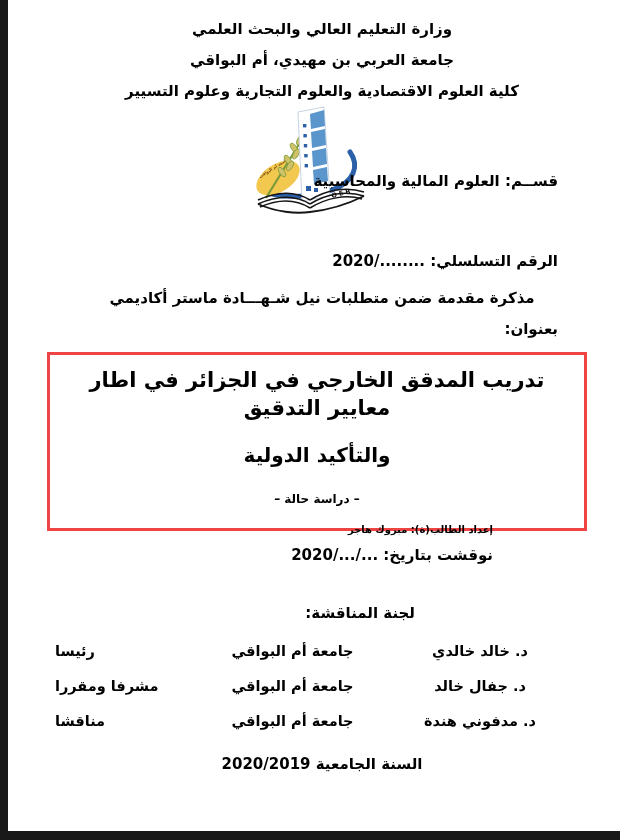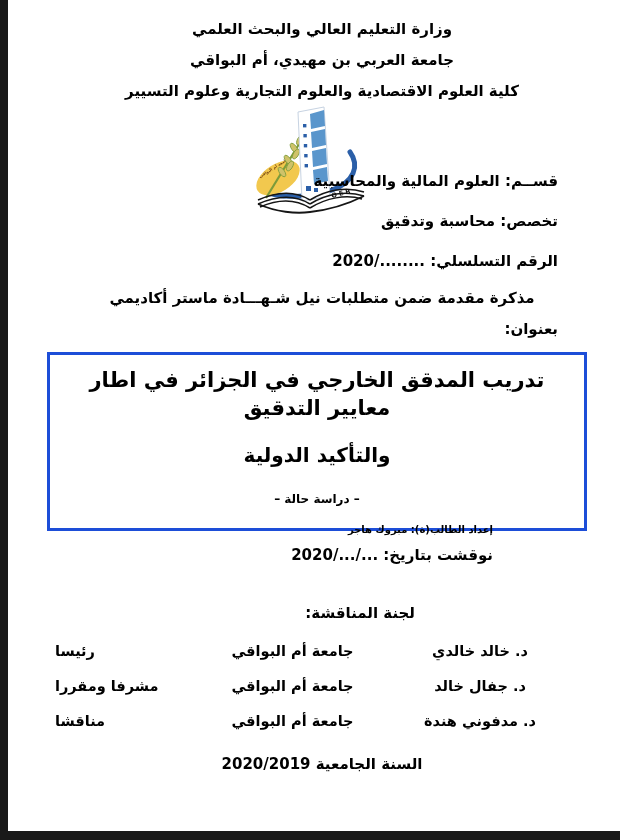--- a/index.html
+++ b/index.html
@@ -22,21 +22,21 @@
   .hdr2{top:51px;}
   .hdr3{top:82px;}
   .logo{position:absolute;left:246px;top:104px;width:128px;height:124px;}
   .dept{top:172px;font-size:15px;}
   .spec{top:212px;font-size:15px;}
   .serial{top:252px;font-size:15px;}
   .memo{top:289px;font-size:15px;}
   .titled{top:320px;font-size:15px;}
   .titlebox{
     position:absolute;left:47px;top:352px;width:522px;
-    border:3px solid #1d4ed8;
+    border:3px solid #ef4444;
     text-align:center;direction:rtl;
     padding:11px 6px 17px 6px;
   }
   .title-l1{font-size:21px;line-height:28px;}
   .title-l2{font-size:20px;line-height:26px;margin-top:20px;}
   .title-l3{font-size:12px;line-height:24px;margin-top:19px;}
   .prepared{top:524px;right:127px;text-align:center;font-size:10px;}
   .discussed{top:546px;right:127px;text-align:right;font-size:15px;}
   .committee-label{top:604px;right:205px;text-align:right;font-size:15px;}
   .committee{
@@ -103,21 +103,20 @@
         <path d="M 64 96 C 80 86 100 82 118 88"></path>
         <path d="M 64 100 C 80 90 100 86 118 92"></path>
         <path d="M 64 104 C 80 94 100 90 116 95"></path>
         <path d="M 12 100 C 30 108 50 110 64 108 C 82 106 102 100 118 92" stroke-width="1.8"></path>
       </g>
       <text x="86" y="94" font-size="6.5" fill="#111" font-weight="bold" transform="rotate(-14 86 94)" font-family="DejaVu Sans, sans-serif">O E B</text>
     </svg>
   </div>
 
   <div class="line right dept">قســم: العلوم المالية والمحاسبية</div>
-  <div class="line right spec">تخصص: محاسبة وتدقيق</div>
   <div class="line right serial">الرقم التسلسلي: ......../2020</div>
   <div class="line center memo">مذكرة مقدمة ضمن متطلبات نيل شـهـــادة ماستر أكاديمي</div>
   <div class="line right titled">بعنوان:</div>
 
   <div class="titlebox">
     <div class="title-l1">تدريب المدقق الخارجي في الجزائر في اطار معايير التدقيق</div>
     <div class="title-l2">والتأكيد الدولية</div>
     <div class="title-l3">– دراسة حالة –</div>
   </div>
 

